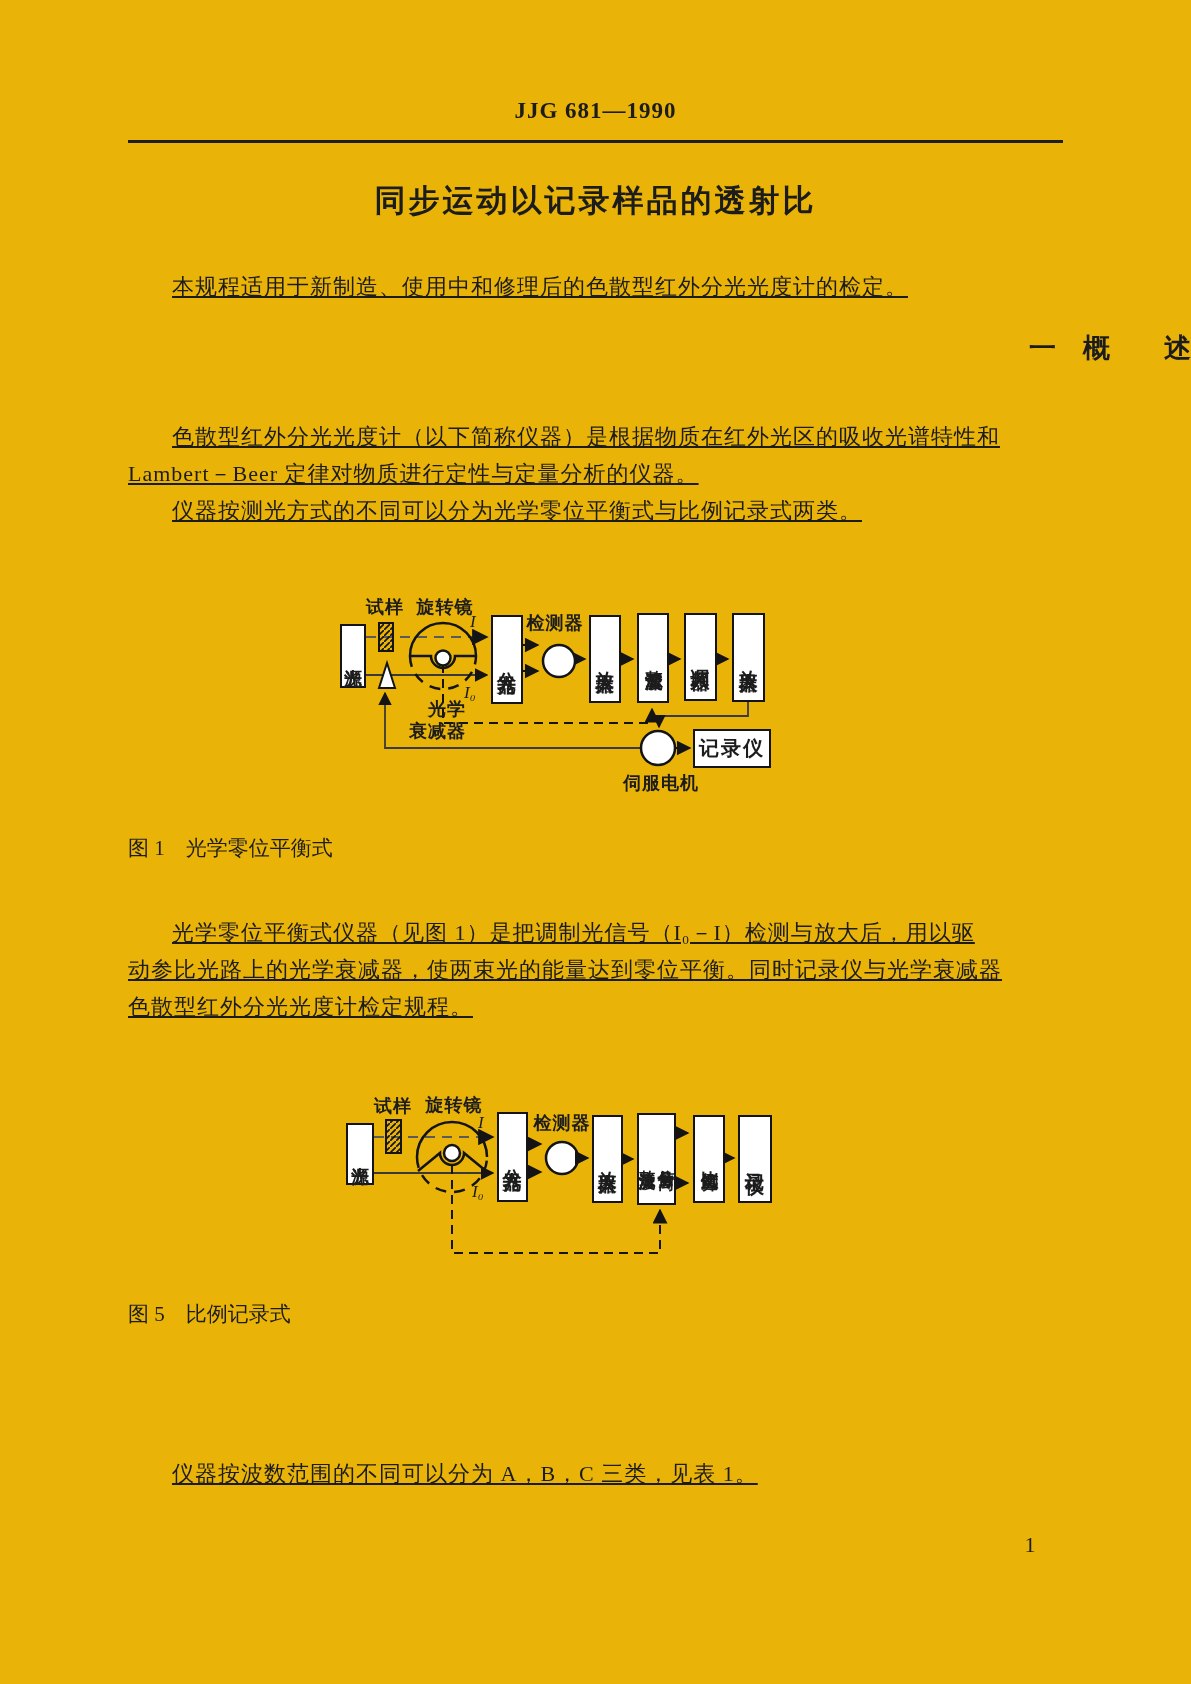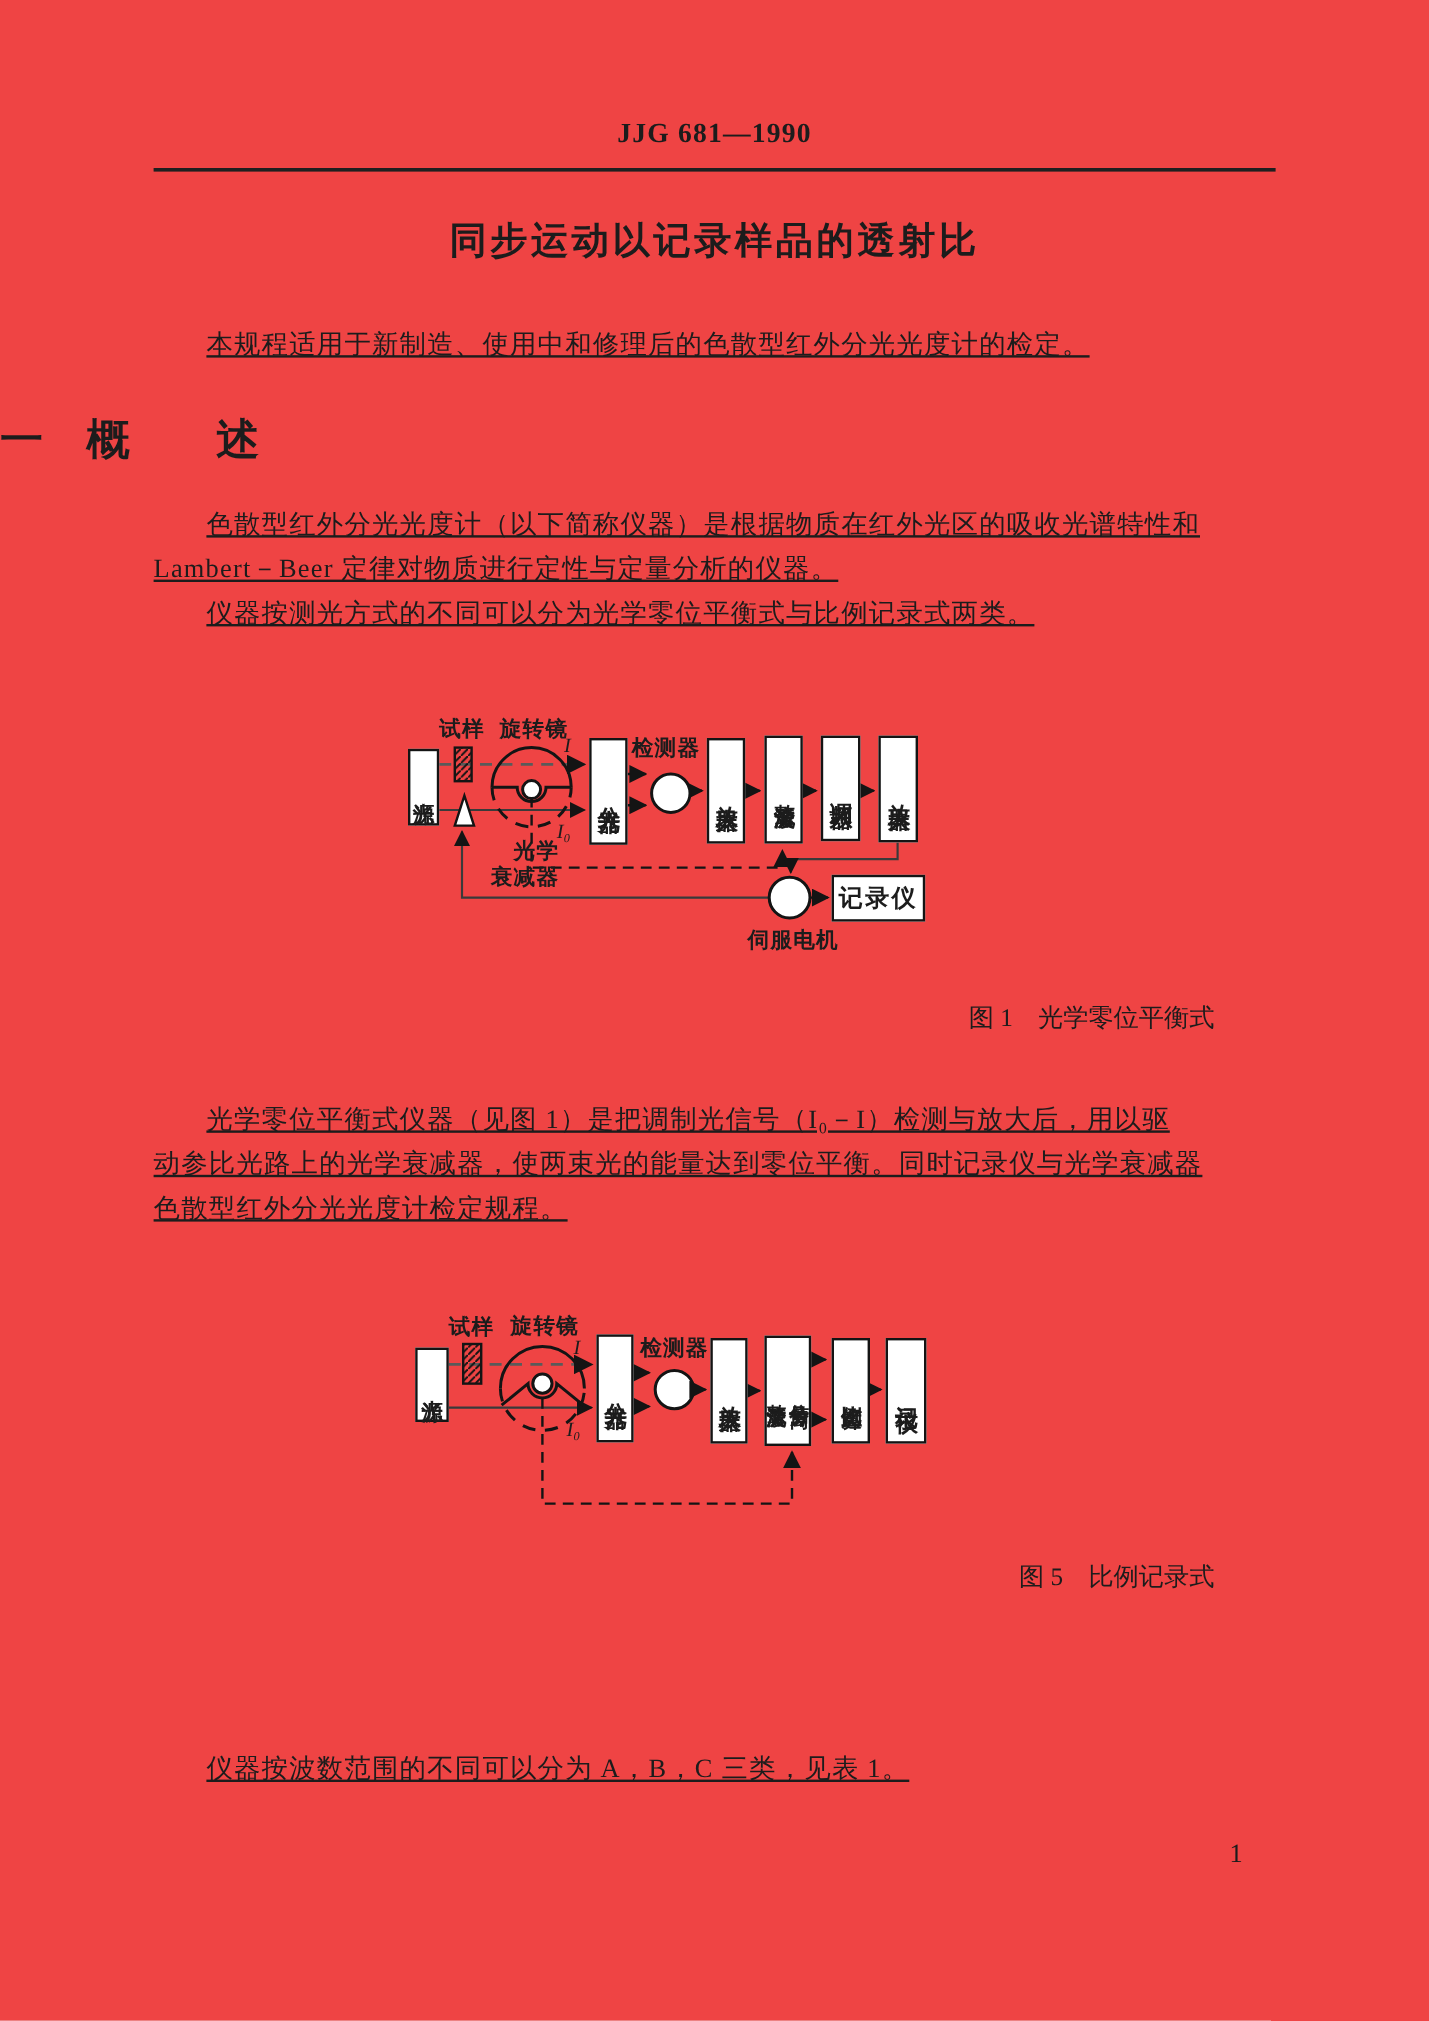--- a/index.html
+++ b/index.html
@@ -1,32 +1,32 @@
 <!DOCTYPE html>
 <html><head>
 <meta charset="utf-8">
 <style>
   html,body{margin:0;padding:0;background:#e8e8e8;}
   .page{
     position:relative;width:1191px;height:1684px;margin:0 auto;
-    background:#ef4444;color:#1c1c1c;overflow:hidden;
+    background:#eab308;color:#1c1c1c;overflow:hidden;
     font-family:"Liberation Serif","DejaVu Serif",serif;
   }
   .abs{position:absolute;}
   .doc-header{top:98px;left:0;width:100%;text-align:center;
     font-size:23px;font-weight:bold;letter-spacing:1px;}
   .rule{top:140px;left:128px;width:935px;height:3px;background:#1f1f1f;}
   .doc-title{top:180px;left:0;width:100%;text-align:center;
     font-size:31px;font-weight:bold;letter-spacing:3px;}
   .body-text{left:128px;width:940px;font-size:22px;letter-spacing:1px;line-height:37px;text-decoration:underline;}
   .body-text .line{height:37px;white-space:pre;}
   .indent{text-indent:2em;}
-  .section-heading{top:342px;left:0;width:100%;text-align:left;
-    font-size:36px;font-weight:bold;white-space:pre;}
-  .caption{left:128px;width:884px;text-align:right;font-size:21px;white-space:pre;font-family:Liberation Serif, serif;}
+  .section-heading{top:330px;left:0;width:100%;text-align:right;
+    font-size:27px;font-weight:bold;white-space:pre;}
+  .caption{left:128px;width:884px;text-align:left;font-size:21px;white-space:pre;font-family:Liberation Serif, serif;}
   .page-num{top:1532px;left:980px;width:100px;text-align:center;font-size:22px;}
 
   
   .figure{position:absolute;}
   .figure svg{position:absolute;left:0;top:0;}
   .vbox{position:absolute;border:2.5px solid #141414;background:#fff;
     display:flex;align-items:center;justify-content:center;box-sizing:border-box;}
   .vbox .vt{writing-mode:vertical-rl;font-size:19px;font-weight:600;
     letter-spacing:2px;line-height:1;}
   .hbox{position:absolute;border:2.5px solid #141414;background:#fff;

